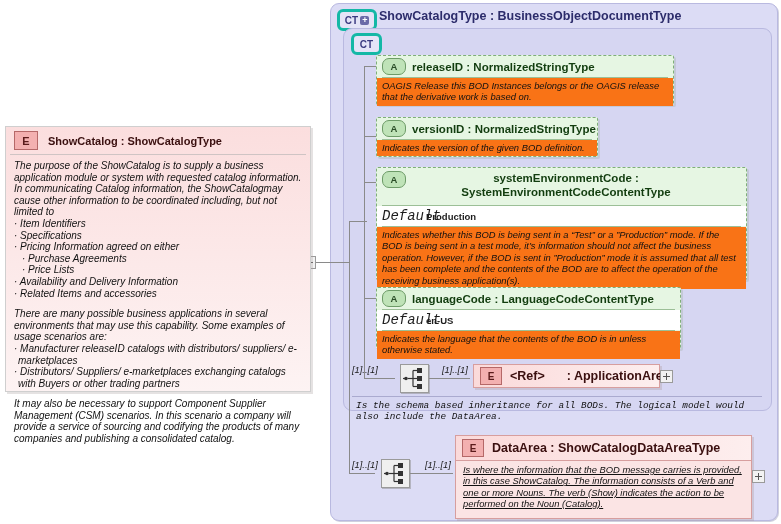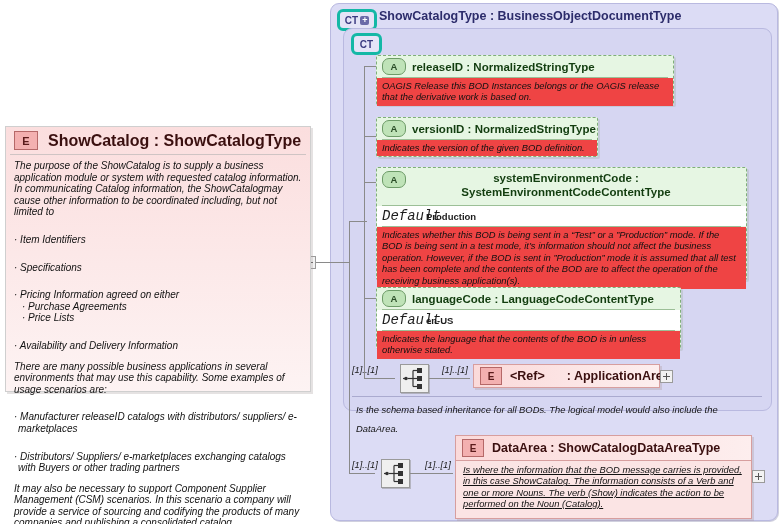--- a/index.html
+++ b/index.html
@@ -80,21 +80,21 @@
     display:flex;align-items:baseline;padding:2px 5px 2px 5px;
     background:#ffffff;
   }
   .attr .deflt .lbl{font-style:italic;font-size:14px;color:#1d1d1d;width:44px;font-family:Liberation Mono, monospace;}
   .attr .deflt .val{font-size:9.5px;font-weight:bold;color:#1d1d1d;}
   .attr .doc{
     background:#ffffff;
     font-style:italic;font-size:9.4px;line-height:11.4px;color:#111;
     padding:2px 6px 3px 5px;
   }
-  .attr.white-doc .doc{background:#ef4444;}
+  .attr.white-doc .doc{background:#f97316;}
 
   
   .elem{
     position:absolute;box-sizing:border-box;
     background:#fbe4e4;
     border:1px solid #d79e9e;
     box-shadow:2px 2px 0 rgba(170,150,150,.3);
   }
   .elem .hdr{
     height:22px;display:flex;align-items:center;padding-left:6px;
@@ -119,29 +119,29 @@
   .sc-panel{
     left:5px;top:126px;width:306px;height:266px;
     background:linear-gradient(to bottom,#fbdede,#fdf3f3);
     border:1px solid #cfcfcf;
     box-shadow:2px 2px 0 rgba(170,160,160,.3);
   }
   .sc-head{
     height:27px;display:flex;align-items:center;padding-left:8px;
   }
   .sc-head .e-badge{width:22px;height:17px;flex:0 0 22px;font-size:11px;margin-right:10px;}
-  .sc-head .e-name{font-size:16px;}
+  .sc-head .e-name{font-size:11px;}
   .sc-rule{border-top:1px solid #cfc4c4;margin:0 4px;}
   .sc-body{
     padding:5px 8px 0 8px;
     font-style:italic;font-size:10px;line-height:11.6px;color:#111;
   }
   .sc-body p{margin:0 0 0 0;}
   .sc-body .gap{height:9px;}
-  .sc-body .b1{padding-left:4px;text-indent:-4px;margin-top:16px;}
+  .sc-body .b1{padding-left:4px;text-indent:-4px;}
   .sc-body .b2{padding-left:12px;text-indent:-4px;}
 
   
   .ln{position:absolute;background:#8a8a8a;}
   .ln.h{height:1px;}
   .ln.v{width:1px;}
 
   .pm{
     position:absolute;width:13px;height:13px;box-sizing:border-box;
     background:#f2f2f2;border:1px solid #9a9a9a;
@@ -269,21 +269,21 @@
   <div class="elem" style="left:473px;top:364px;width:187px;height:24px;">
     <div class="hdr">
       <div class="e-badge">E</div>
       <div class="e-name">&lt;Ref&gt;</div>
       <div class="e-name" style="margin-left:22px;">: ApplicationArea</div>
     </div>
   </div>
   <div class="pm plus" style="left:660px;top:370px;"></div>
 
   <div style="position:absolute;left:352px;top:396px;width:410px;border-top:1px solid #aaaacf;"></div>
-  <div style="position:absolute;left:356px;top:400px;width:400px;font-style:italic;font-size:9.4px;line-height:19px;color:#111;">Is the schema based inheritance for all BODs. The logical model would also include the DataArea.</div>
+  <div style="position:absolute;left:356px;top:400px;width:400px;font-style:italic;font-size:9.4px;line-height:11px;color:#111;font-family:Liberation Mono, monospace;">Is the schema based inheritance for all BODs. The logical model would also include the DataArea.</div>
 
   <div class="card" style="left:352px;top:460px;">[1]..[1]</div>
   <div class="seq" style="left:381px;top:459px;">
     <svg width="27" height="27" viewBox="0 0 27 27">
       <circle cx="5" cy="13.5" r="1.8" fill="#333"></circle>
       <line x1="2" y1="13.5" x2="5" y2="13.5" stroke="#333" stroke-width="1.2"></line>
       <line x1="7" y1="13.5" x2="12" y2="13.5" stroke="#333" stroke-width="1.2"></line>
       <line x1="12" y1="5.5" x2="12" y2="21.5" stroke="#333" stroke-width="1.2"></line>
       <line x1="12" y1="5.5" x2="16" y2="5.5" stroke="#333" stroke-width="1.2"></line>
       <line x1="12" y1="13.5" x2="16" y2="13.5" stroke="#333" stroke-width="1.2"></line>
@@ -313,20 +313,21 @@
     <div class="sc-rule"></div>
     <div class="sc-body">
       <p>The purpose of the ShowCatalog is to supply a business application module or system with requested catalog information.</p>
       <p>In communicating Catalog information, the ShowCatalogmay cause other information to be coordinated including, but not limited to</p>
       <p class="b1">·  Item Identifiers</p>
       <p class="b1">·  Specifications</p>
       <p class="b1">·  Pricing Information agreed on either</p>
       <p class="b2">·  Purchase Agreements</p>
       <p class="b2">·  Price Lists</p>
       <p class="b1">·  Availability and Delivery Information</p>
+      <p class="b1">·  Related Items and accessories</p>
       <div class="gap"></div>
       <p>There are many possible business applications in several environments that may use this capability.  Some examples of usage scenarios are:</p>
       <p class="b1">·   Manufacturer releaseID catalogs with distributors/ suppliers/ e-marketplaces</p>
       <p class="b1">·   Distributors/ Suppliers/ e-marketplaces exchanging catalogs with Buyers or other trading partners</p>
       <div class="gap"></div>
       <p>It may also be necessary to support Component Supplier Management (CSM) scenarios.  In this scenario a company will provide a service of sourcing and codifying the products of many companies and publishing a consolidated catalog.</p>
     </div>
   </div>
 
 </div>

